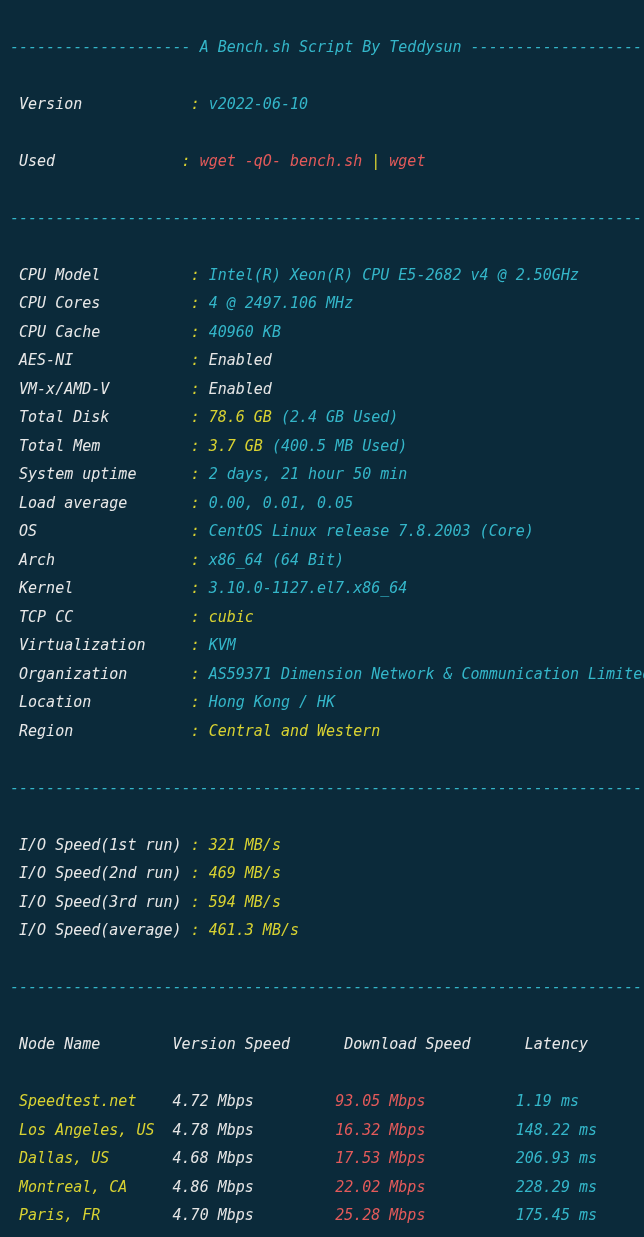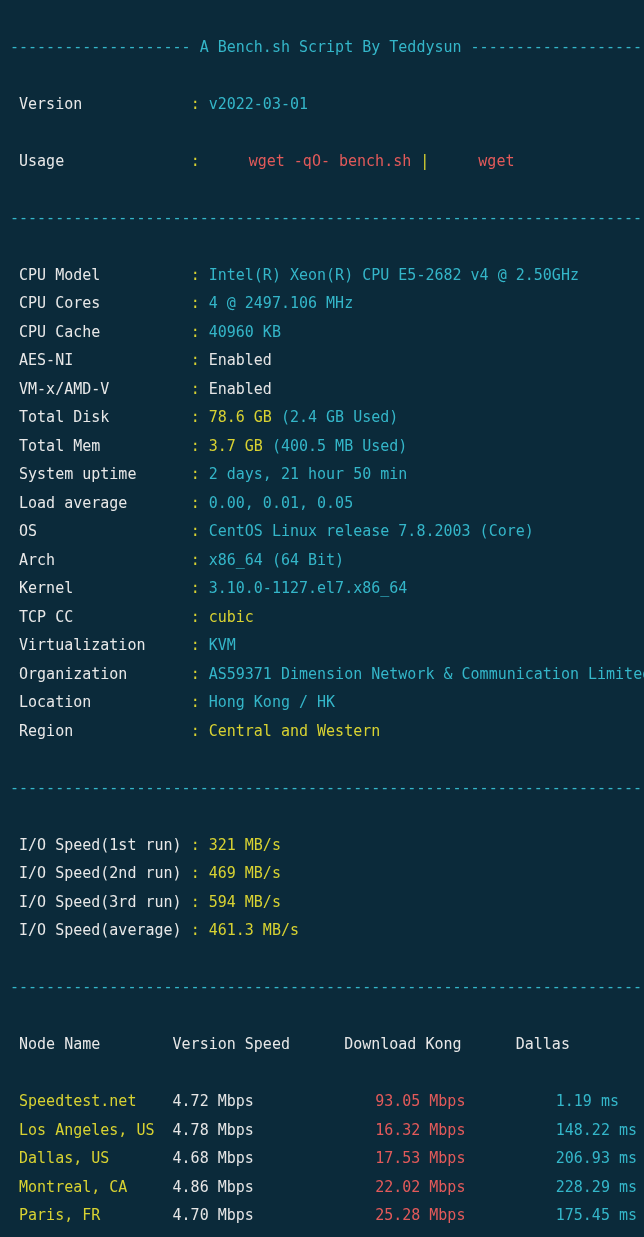--- a/index.html
+++ b/index.html
@@ -9,41 +9,41 @@
     color: #e8e8e8;
     font-family: "Consolas", "Menlo", "DejaVu Sans Mono", monospace;
     font-size: 15px;
     line-height: 28.5px;
     width: 644px;
   }
   .term {
     padding: 4px 10px 4px 10px;
     white-space: pre;
   }
-  .row { display: block; }
+  .row { display: block; font-style: italic; }
   .label { color: #e8e8e8; margin-top: 48px; }
   .colon { color: #d8d232; } 
   .cyan   { color: #34b6c9; }
   .green  { color: #e5e5e5; }
   .yellow { color: #d8d232; }
-  .red    { color: #e35a5a; margin-left: 40px; }
+  .red    { color: #e35a5a; }
   .divider { color: #34b6c9; letter-spacing: 0; }
 </style>
 </head>
 <body>
 
 <div class="term">
 <span class="row divider">-------------------- A Bench.sh Script By Teddysun -------------------</span>
-<span class="row"><span class="label"> Version            </span><span class="colon">: </span><span class="cyan">v2022-03-01</span></span>
-<span class="row"><span class="label"> Usage              </span><span class="colon">: </span><span class="red">wget -qO- bench.sh </span><span class="yellow">| </span><span class="red">wget</span></span>
+<span class="row"><span class="label"> Version            </span><span class="colon">: </span><span class="cyan">v2022-06-10</span></span>
+<span class="row"><span class="label"> Used              </span><span class="colon">: </span><span class="red">wget -qO- bench.sh </span><span class="yellow">| </span><span class="red">wget</span></span>
 <span class="row divider">----------------------------------------------------------------------</span>
 <span class="row"><span class="label"> CPU Model          </span><span class="colon">: </span><span class="cyan">Intel(R) Xeon(R) CPU E5-2682 v4 @ 2.50GHz</span></span><span class="row"><span class="label"> CPU Cores          </span><span class="colon">: </span><span class="cyan">4 @ 2497.106 MHz</span></span><span class="row"><span class="label"> CPU Cache          </span><span class="colon">: </span><span class="cyan">40960 KB</span></span><span class="row"><span class="label"> AES-NI             </span><span class="colon">: </span><span class="green">Enabled</span></span><span class="row"><span class="label"> VM-x/AMD-V         </span><span class="colon">: </span><span class="green">Enabled</span></span><span class="row"><span class="label"> Total Disk         </span><span class="colon">: </span><span class="yellow">78.6 GB</span> <span class="cyan">(2.4 GB Used)</span></span><span class="row"><span class="label"> Total Mem          </span><span class="colon">: </span><span class="yellow">3.7 GB</span> <span class="cyan">(400.5 MB Used)</span></span><span class="row"><span class="label"> System uptime      </span><span class="colon">: </span><span class="cyan">2 days, 21 hour 50 min</span></span><span class="row"><span class="label"> Load average       </span><span class="colon">: </span><span class="cyan">0.00, 0.01, 0.05</span></span><span class="row"><span class="label"> OS                 </span><span class="colon">: </span><span class="cyan">CentOS Linux release 7.8.2003 (Core)</span></span><span class="row"><span class="label"> Arch               </span><span class="colon">: </span><span class="cyan">x86_64 (64 Bit)</span></span><span class="row"><span class="label"> Kernel             </span><span class="colon">: </span><span class="cyan">3.10.0-1127.el7.x86_64</span></span><span class="row"><span class="label"> TCP CC             </span><span class="colon">: </span><span class="yellow">cubic</span></span><span class="row"><span class="label"> Virtualization     </span><span class="colon">: </span><span class="cyan">KVM</span></span><span class="row"><span class="label"> Organization       </span><span class="colon">: </span><span class="cyan">AS59371 Dimension Network &amp; Communication Limited</span></span><span class="row"><span class="label"> Location           </span><span class="colon">: </span><span class="cyan">Hong Kong / HK</span></span><span class="row"><span class="label"> Region             </span><span class="colon">: </span><span class="yellow">Central and Western</span></span>
 <span class="row divider">----------------------------------------------------------------------</span>
 <span class="row"><span class="label"> I/O Speed(1st run) </span><span class="colon">: </span><span class="yellow">321 MB/s</span></span><span class="row"><span class="label"> I/O Speed(2nd run) </span><span class="colon">: </span><span class="yellow">469 MB/s</span></span><span class="row"><span class="label"> I/O Speed(3rd run) </span><span class="colon">: </span><span class="yellow">594 MB/s</span></span><span class="row"><span class="label"> I/O Speed(average) </span><span class="colon">: </span><span class="yellow">461.3 MB/s</span></span>
 <span class="row divider">----------------------------------------------------------------------</span>
-<span class="row"><span class="label"> Node Name        </span><span class="label">Version Speed      </span><span class="label">Download Kong      </span><span class="label">Dallas</span></span>
+<span class="row"><span class="label"> Node Name        </span><span class="label">Version Speed      </span><span class="label">Download Speed      </span><span class="label">Latency</span></span>
 <span class="row"><span class="yellow"> Speedtest.net    </span><span class="green">4.72 Mbps         </span><span class="red">93.05 Mbps          </span><span class="cyan">1.19 ms</span></span><span class="row"><span class="yellow"> Los Angeles, US  </span><span class="green">4.78 Mbps         </span><span class="red">16.32 Mbps          </span><span class="cyan">148.22 ms</span></span><span class="row"><span class="yellow"> Dallas, US       </span><span class="green">4.68 Mbps         </span><span class="red">17.53 Mbps          </span><span class="cyan">206.93 ms</span></span><span class="row"><span class="yellow"> Montreal, CA     </span><span class="green">4.86 Mbps         </span><span class="red">22.02 Mbps          </span><span class="cyan">228.29 ms</span></span><span class="row"><span class="yellow"> Paris, FR        </span><span class="green">4.70 Mbps         </span><span class="red">25.28 Mbps          </span><span class="cyan">175.45 ms</span></span><span class="row"><span class="yellow"> Amsterdam, NL    </span><span class="green">4.73 Mbps         </span><span class="red">21.44 Mbps          </span><span class="cyan">233.69 ms</span></span>
 
 
 
 
 
 </div>
 
 </body></html>

